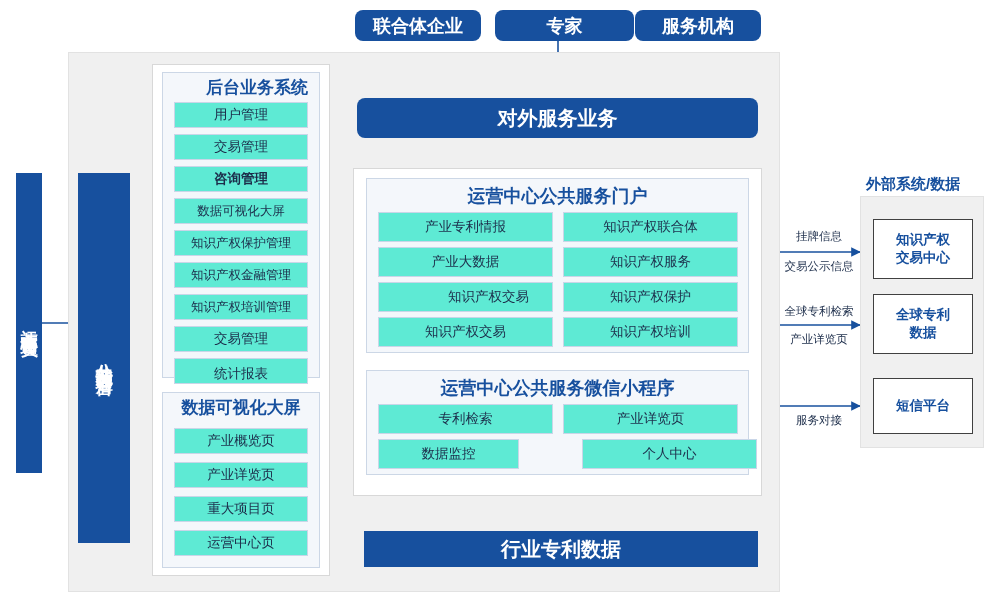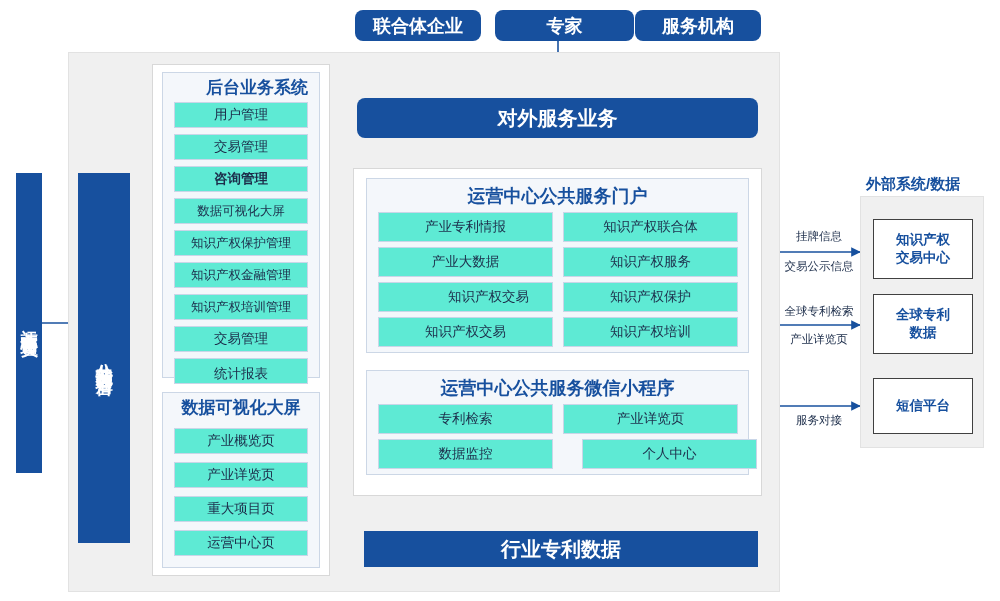--- a/index.html
+++ b/index.html
@@ -166,21 +166,21 @@
   </div>
 
 <div class="abs panel-lt" style="left:366px;top:370px;width:383px;height:105px;"></div>
 <div class="abs sect-title ctr" style="left:366px;top:374px;width:383px;height:28px;font-size:18px;">运营中心公共服务微信小程序</div>
 <div class="abs cell ctr" style="left:378px;top:404px;width:175px;height:30px;">
     <span>专利检索</span>
   </div>
 <div class="abs cell ctr" style="left:563px;top:404px;width:175px;height:30px;">
     <span>产业详览页</span>
   </div>
-<div class="abs cell ctr" style="left:378px;top:439px;width:175px;height:30px;">
+<div class="abs cell ctr" style="left:378px;top:439px;width:141px;height:30px;">
     <span>数据监控</span>
   </div>
 <div class="abs cell ctr" style="left:582px;top:439px;width:175px;height:30px;">
     <span>个人中心</span>
   </div>
 
 <div class="abs bluebar ctr" style="left:364px;top:531px;width:394px;height:36px;">行业专利数据</div>
 
 <div class="abs extpanel" style="left:860px;top:196px;width:124px;height:252px;"></div>
 <div class="abs sect-title" style="left:866px;top:175px;width:130px;height:20px;font-size:15px;">外部系统/数据</div>

